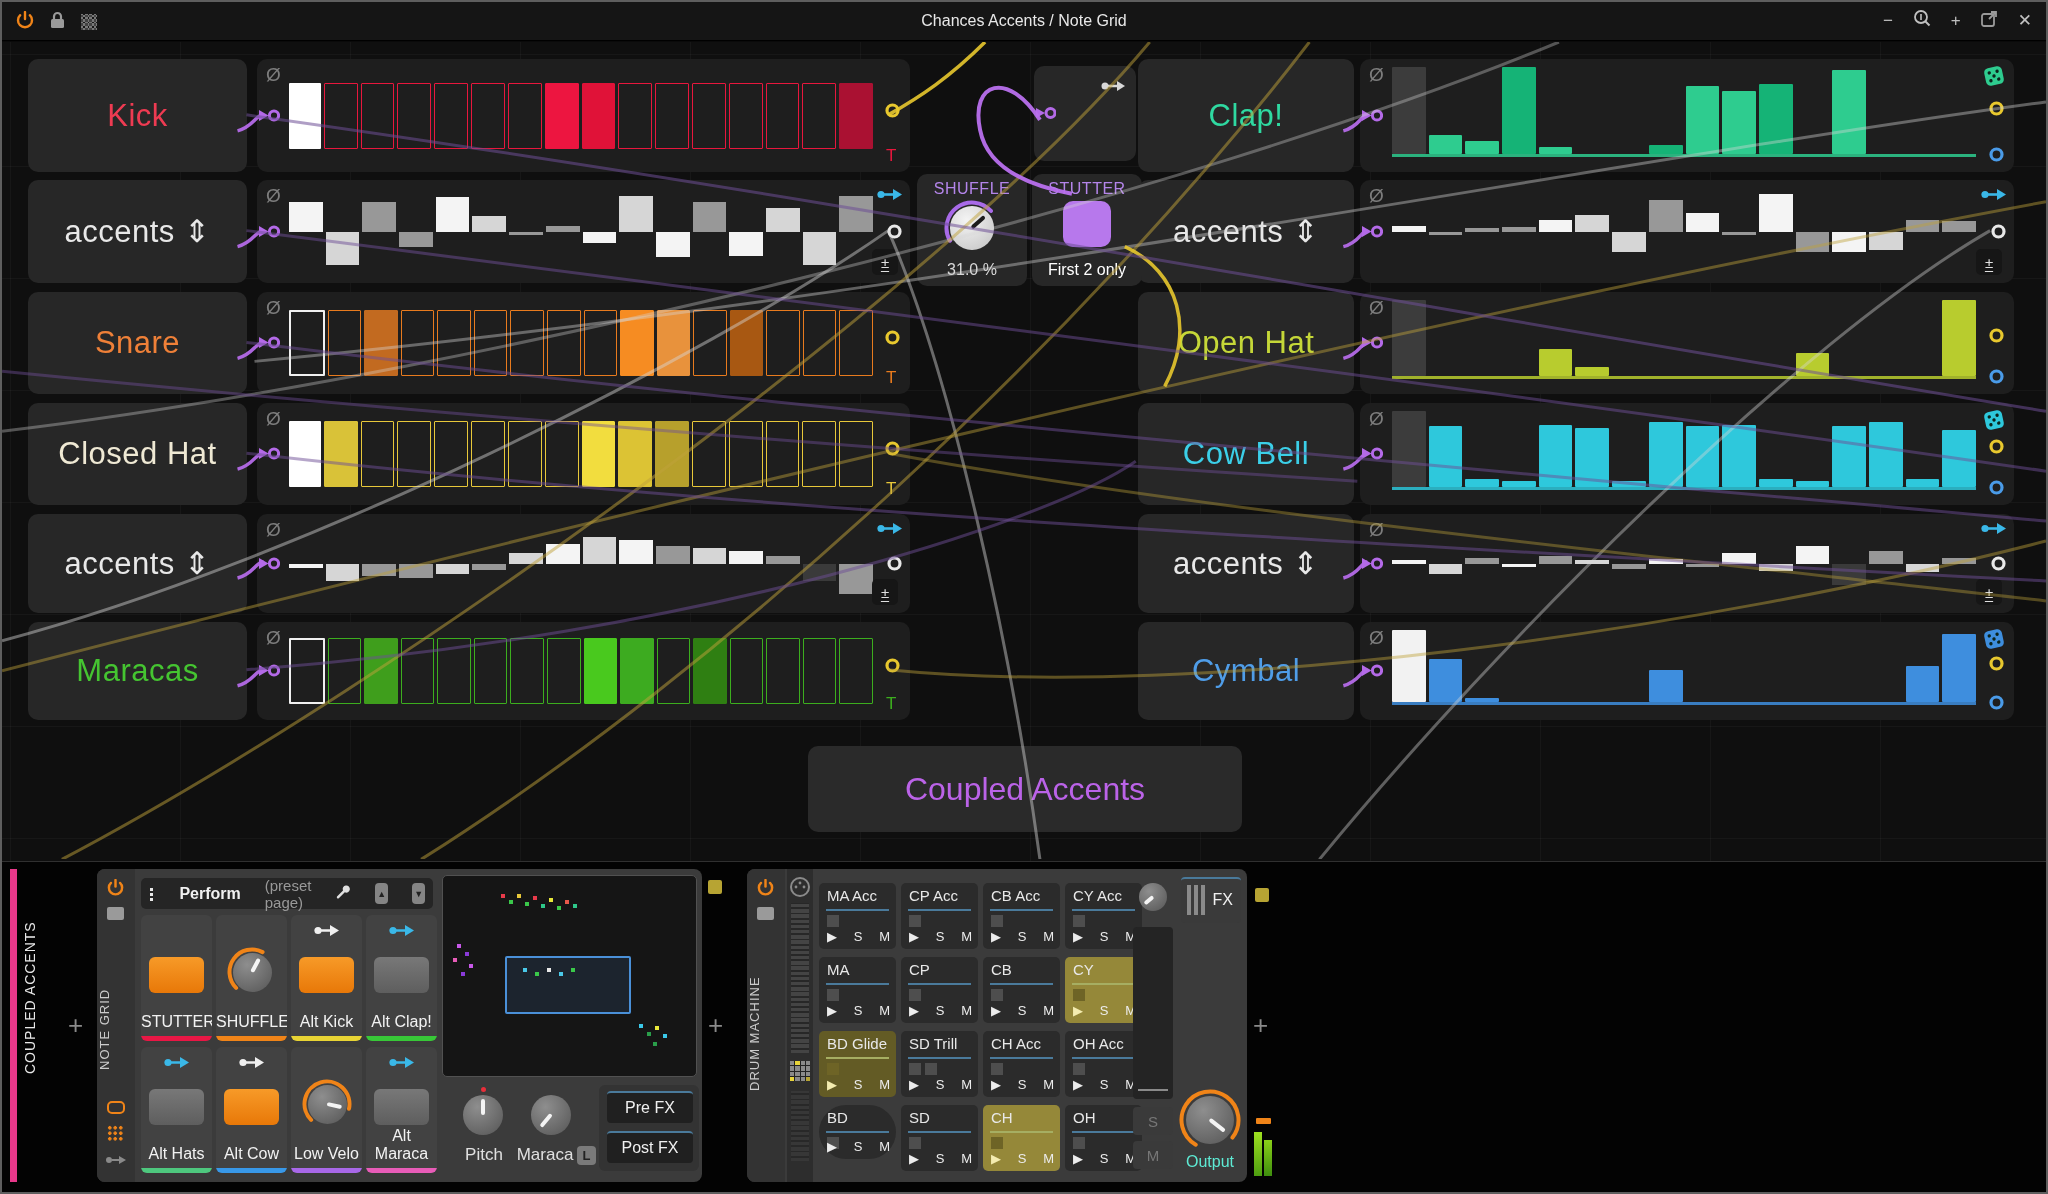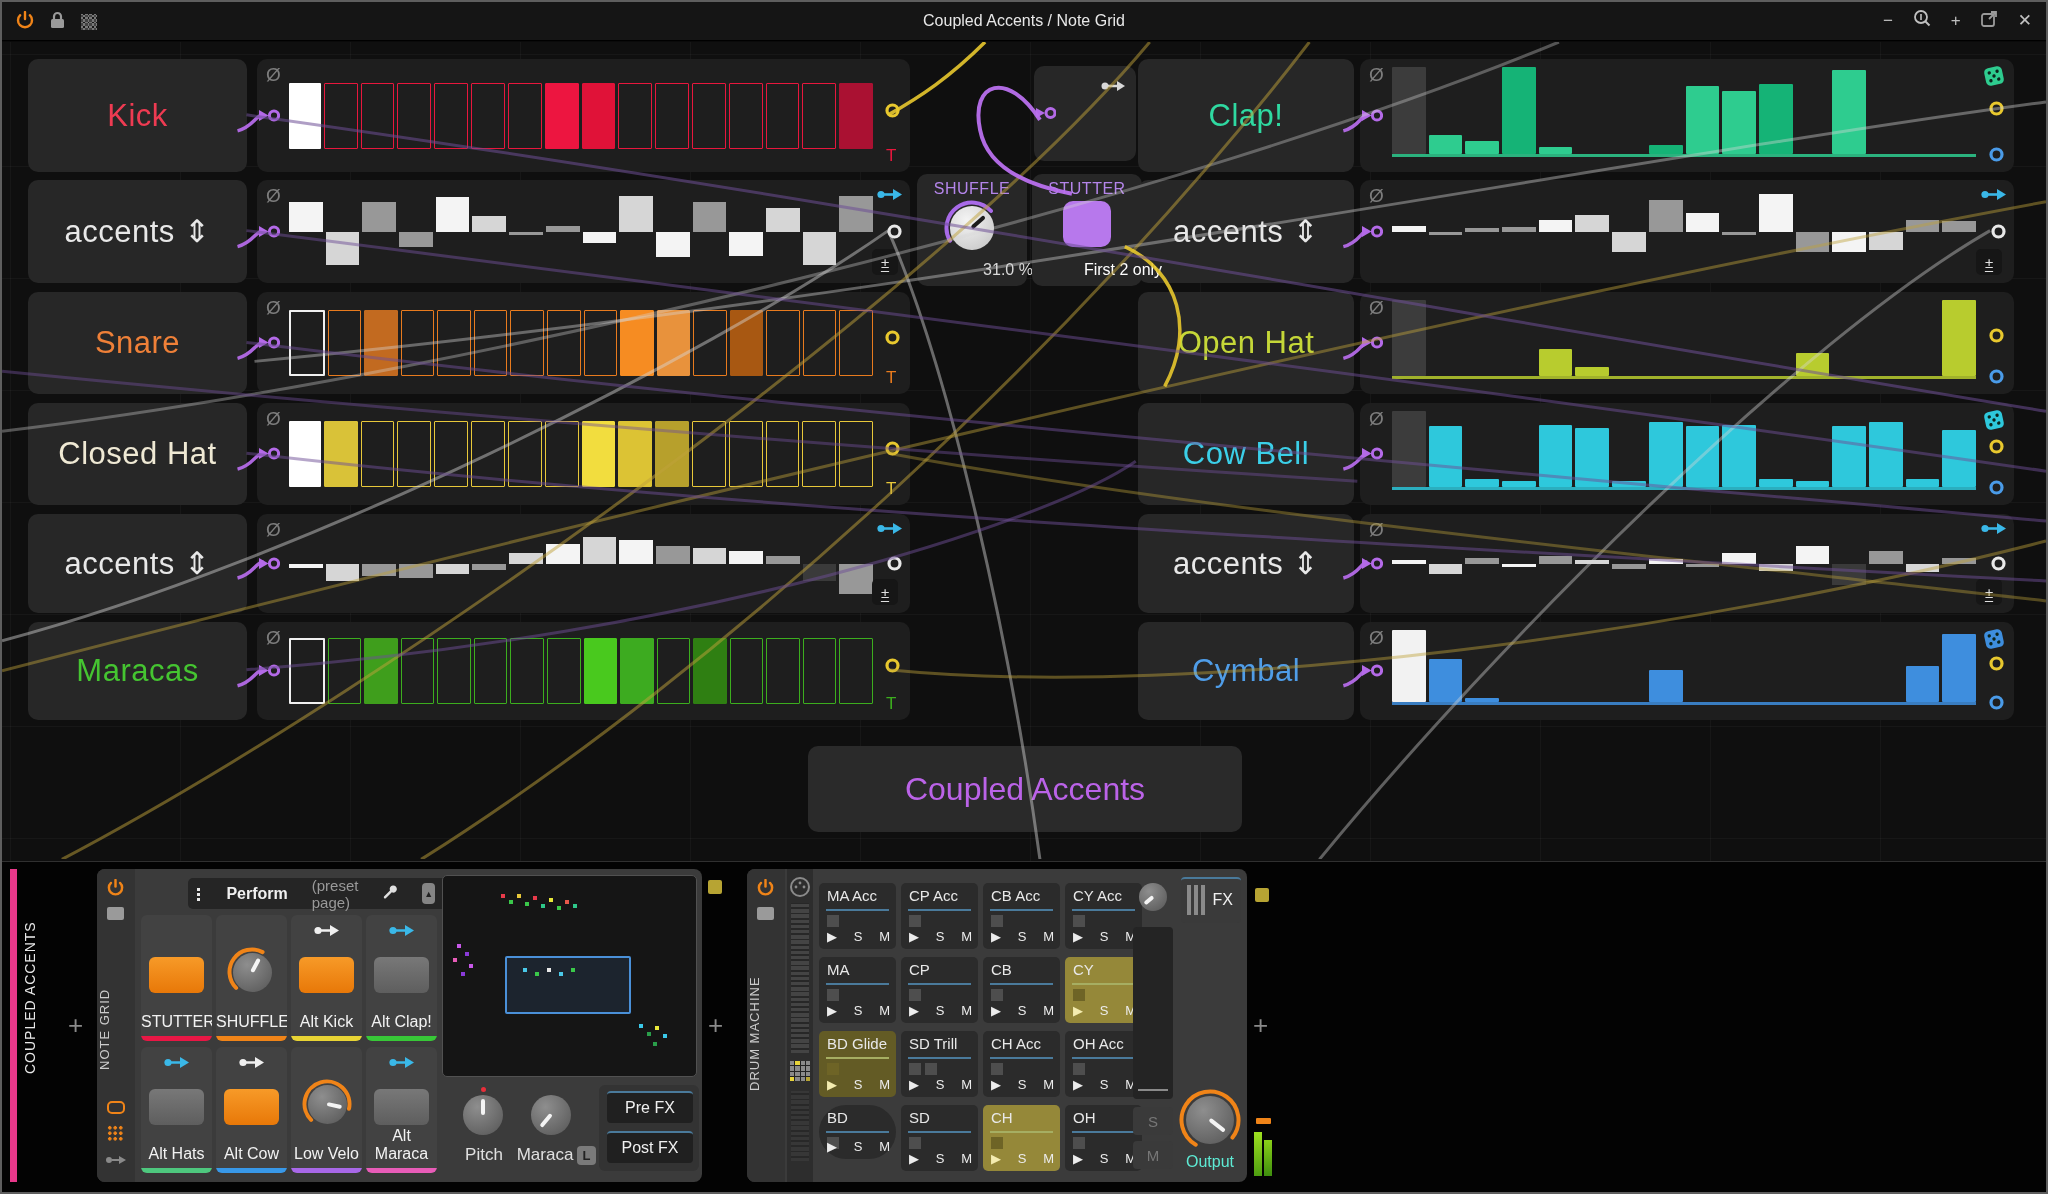--- a/index.html
+++ b/index.html
@@ -32,38 +32,38 @@
   .labelmod { display:flex; align-items:center; justify-content:center; }
   .labelmod span { font-size:31px; font-weight:300; letter-spacing:.5px; }
   .phi { position:absolute; left:9px; top:5px; color:#7d7d7d; font-size:19px; font-weight:300; }
   .inport { position:absolute; left:2px; }
   .textmod { display:flex; align-items:center; justify-content:center; color:#f0f0f0;
              font-size:33px; font-weight:300; }
   .banner { display:flex; align-items:center; justify-content:center; background:#2a2a2a; }
   .mini-title { position:absolute; top:6px; width:100%; text-align:center; color:#b485ea;
                 font-size:16px; letter-spacing:.5px; }
   .mini-value { position:absolute; bottom:7px; width:100%; text-align:center; color:#d8d8d8;
-                font-size:16px;margin-left:36px; }
+                font-size:16px; }
   .steps { position:absolute; display:flex; gap:3px; }
   .step { flex:1; border-radius:1px; }
   .pmbox { position:absolute; width:26px; height:26px; background:#161616; border-radius:5px;
            color:#e0e0e0; font-size:15px; display:flex; align-items:center; justify-content:center;
            text-decoration:underline; text-underline-offset:3px; }
   .tlab { position:absolute; font-size:17px; }
 
   
   .bottom { position:absolute; left:0; right:0; top:859px; bottom:0; background:#030303;
             border-top:1px solid #303030; }
   .trackstrip { position:absolute; left:8px; top:7px; width:7px; height:313px; background:#e8388a; }
   .vtext { writing-mode:vertical-rl; transform:rotate(180deg); letter-spacing:1px; }
   .device { position:absolute; top:7px; height:313px; background:#3b3b3b; border-radius:8px; }
   .rail { position:absolute; left:0; top:0; bottom:0; width:38px; background:#333;
           border-radius:8px 0 0 8px; }
   .ng-header { position:absolute; left:44px; top:9px; width:292px; height:31px; background:#252525;
-               border-radius:5px; display:flex; align-items:center; padding:0 8px; gap:24px;margin-left:47px; }
+               border-radius:5px; display:flex; align-items:center; padding:0 8px; gap:24px; }
   .ng-header .t { color:#f0f0f0; font-size:16px; font-weight:bold; }
   .ng-header .st { color:#999; font-size:15px; }
   .udbtn { width:28px; height:21px; background:#858585; border-radius:4px; color:#222;
            font-size:9px; display:flex; align-items:center; justify-content:center; }
   .macro { position:absolute; width:71px; height:126px; background:#424242; border-radius:6px;
            overflow:hidden; }
   .macro .lbl { position:absolute; bottom:10px; width:100%; text-align:center; color:#f2f2f2;
                 font-size:16px; font-weight:300; }
   .macro .strip { position:absolute; bottom:0; left:0; right:0; height:5px; }
   .toggle { position:absolute; left:8px; top:42px; width:55px; height:36px; border-radius:6px; }
@@ -100,21 +100,21 @@
           </svg>
       </span>
       <span class="tb-btn">
         <svg width="15" height="18" viewBox="0 0 15 18">
             <rect x="1" y="8" width="13" height="9" rx="1.5" fill="#9a9a9a"></rect>
             <path d="M4 8 V5.5 a3.5 3.5 0 0 1 7 0 V8" fill="none" stroke="#9a9a9a" stroke-width="2.2"></path>
           </svg>
       </span>
       <span class="tb-btn gridicon"></span>
     </div>
-    <div class="tb-title">Coupled Accents / Note Grid</div>
+    <div class="tb-title">Chances Accents / Note Grid</div>
     <div class="tb-right">
       <span class="tb-btn">−</span>
       <span class="tb-btn">
         <svg width="18" height="18" viewBox="0 0 18 18">
             <circle cx="8" cy="8" r="6" fill="none" stroke="#c0c0c0" stroke-width="1.8"></circle>
             <path d="M12.5 12.5 L16.5 16.5" stroke="#c0c0c0" stroke-width="2"></path>
             <path d="M8 5 v6" stroke="#c0c0c0" stroke-width="1.6"></path>
           </svg>
       </span>
       <span class="tb-btn">+</span>

